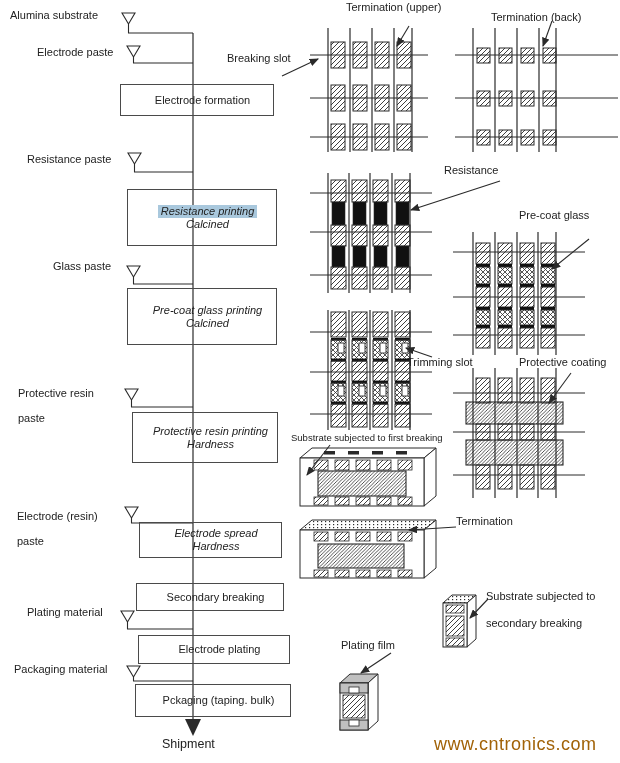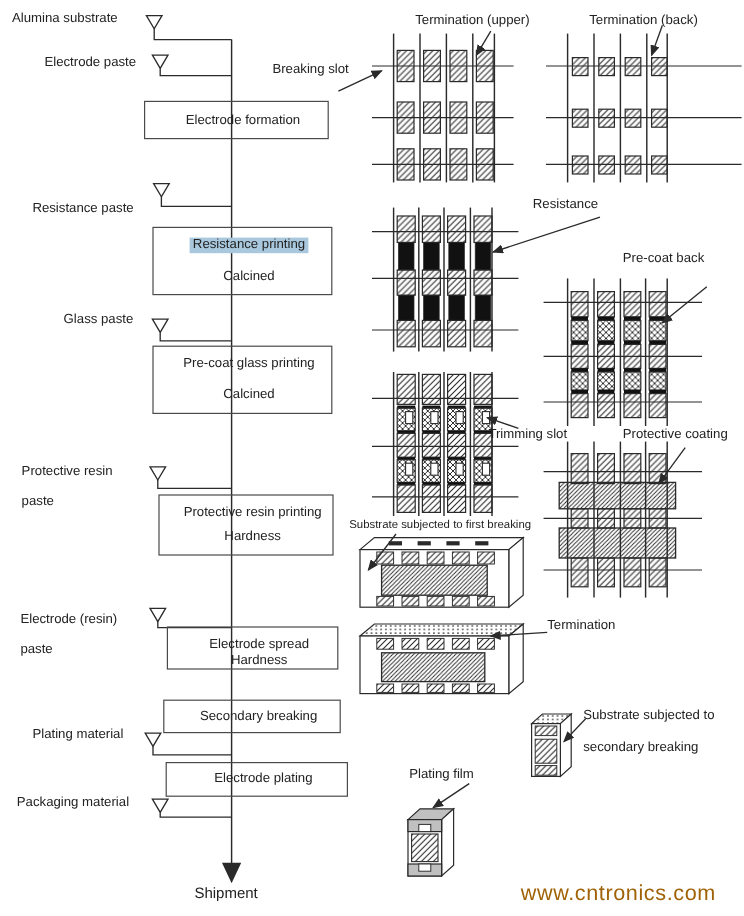--- a/index.html
+++ b/index.html
@@ -6,21 +6,21 @@
   .canvas{position:relative;width:620px;height:763px;background:#ffffff;
           font-family:"Liberation Sans",sans-serif;color:#222;overflow:hidden;}
   .gfx{position:absolute;left:0;top:0;z-index:0;}
   .lbl{position:absolute;font-size:11px;line-height:13px;white-space:nowrap;z-index:2;}
   .lbl2{line-height:25px;}
   .lbl-sm{font-size:9.5px;}
   .box{position:absolute;border:1px solid #4a4a4a;display:flex;flex-direction:column;
        align-items:center;justify-content:center;font-size:11px;text-align:center;
        z-index:1;background:transparent;}
   .box .bl{line-height:13px;white-space:nowrap;margin-left:11px;}
-  .box.two{justify-content:space-between;padding:8px 11px;box-sizing:border-box;}
+  .box.two{padding:8px 11px;box-sizing:border-box;font-style:italic;}
   .hl{background:#a9c8dd;padding:0 3px;}
   .shipment{position:absolute;font-size:12.5px;z-index:2;}
   .wm{position:absolute;left:434px;top:734px;font-size:18px;letter-spacing:.5px;
       color:#a16207;z-index:2;white-space:nowrap;}
   .lh27{line-height:27px;}
 </style>
 </head>
 <body>
 
 <div class="canvas">
@@ -263,21 +263,21 @@
       <line x1="571" y1="373" x2="549" y2="403" marker-end="url(#mk)"></line>
       <line x1="330" y1="445" x2="307" y2="475" marker-end="url(#mk)"></line>
       <line x1="456" y1="527" x2="409" y2="530" marker-end="url(#mk)"></line>
       <line x1="488" y1="599" x2="470" y2="618" marker-end="url(#mk)"></line>
       <line x1="391" y1="653" x2="361" y2="673" marker-end="url(#mk)"></line>
     </g>
   </svg>
 
   <div class="lbl" style="left:10px;top:9px">Alumina substrate</div>
   <div class="lbl" style="left:37px;top:46px">Electrode paste</div>
-  <div class="lbl" style="left:27px;top:168px">Resistance paste</div>
+  <div class="lbl" style="left:27px;top:153px">Resistance paste</div>
   <div class="lbl" style="left:53px;top:260px">Glass paste</div>
   <div class="lbl lbl2" style="left:18px;top:381px">
     <div>Protective resin</div>
     <div>paste</div>
   </div>
   <div class="lbl lbl2" style="left:17px;top:504px">
     <div>Electrode (resin)</div>
     <div>paste</div>
   </div>
   <div class="lbl" style="left:27px;top:606px">Plating material</div>
@@ -301,27 +301,30 @@
   <div class="box two" style="left:139px;top:522px;width:143px;height:36px">
     <span class="bl">Electrode spread</span>
     <span class="bl">Hardness</span>
   </div>
   <div class="box" style="left:136px;top:583px;width:146px;height:26px">
     <span class="bl">Secondary breaking</span>
   </div>
   <div class="box" style="left:138px;top:635px;width:150px;height:27px">
     <span class="bl">Electrode plating</span>
   </div>
+  <div class="box" style="left:135px;top:684px;width:154px;height:31px">
+    <span class="bl">Pckaging (taping. bulk)</span>
+  </div>
   <div class="shipment" style="left:162px;top:737px">Shipment</div>
 
-  <div class="lbl" style="left:346px;top:11px">Termination (upper)</div>
+  <div class="lbl" style="left:346px;top:1px">Termination (upper)</div>
   <div class="lbl" style="left:491px;top:11px">Termination (back)</div>
   <div class="lbl" style="left:227px;top:52px">Breaking slot</div>
   <div class="lbl" style="left:444px;top:164px">Resistance</div>
-  <div class="lbl" style="left:519px;top:209px">Pre-coat back</div>
+  <div class="lbl" style="left:519px;top:209px">Pre-coat glass</div>
   <div class="lbl" style="left:407px;top:356px">Trimming slot</div>
   <div class="lbl" style="left:519px;top:356px">Protective coating</div>
   <div class="lbl lbl-sm" style="left:291px;top:431px">Substrate subjected to first breaking</div>
   <div class="lbl" style="left:456px;top:515px">Termination</div>
   <div class="lbl lh27" style="left:486px;top:583px">
     <div>Substrate subjected to</div>
     <div>secondary breaking</div>
   </div>
   <div class="lbl" style="left:341px;top:639px">Plating film</div>
 

